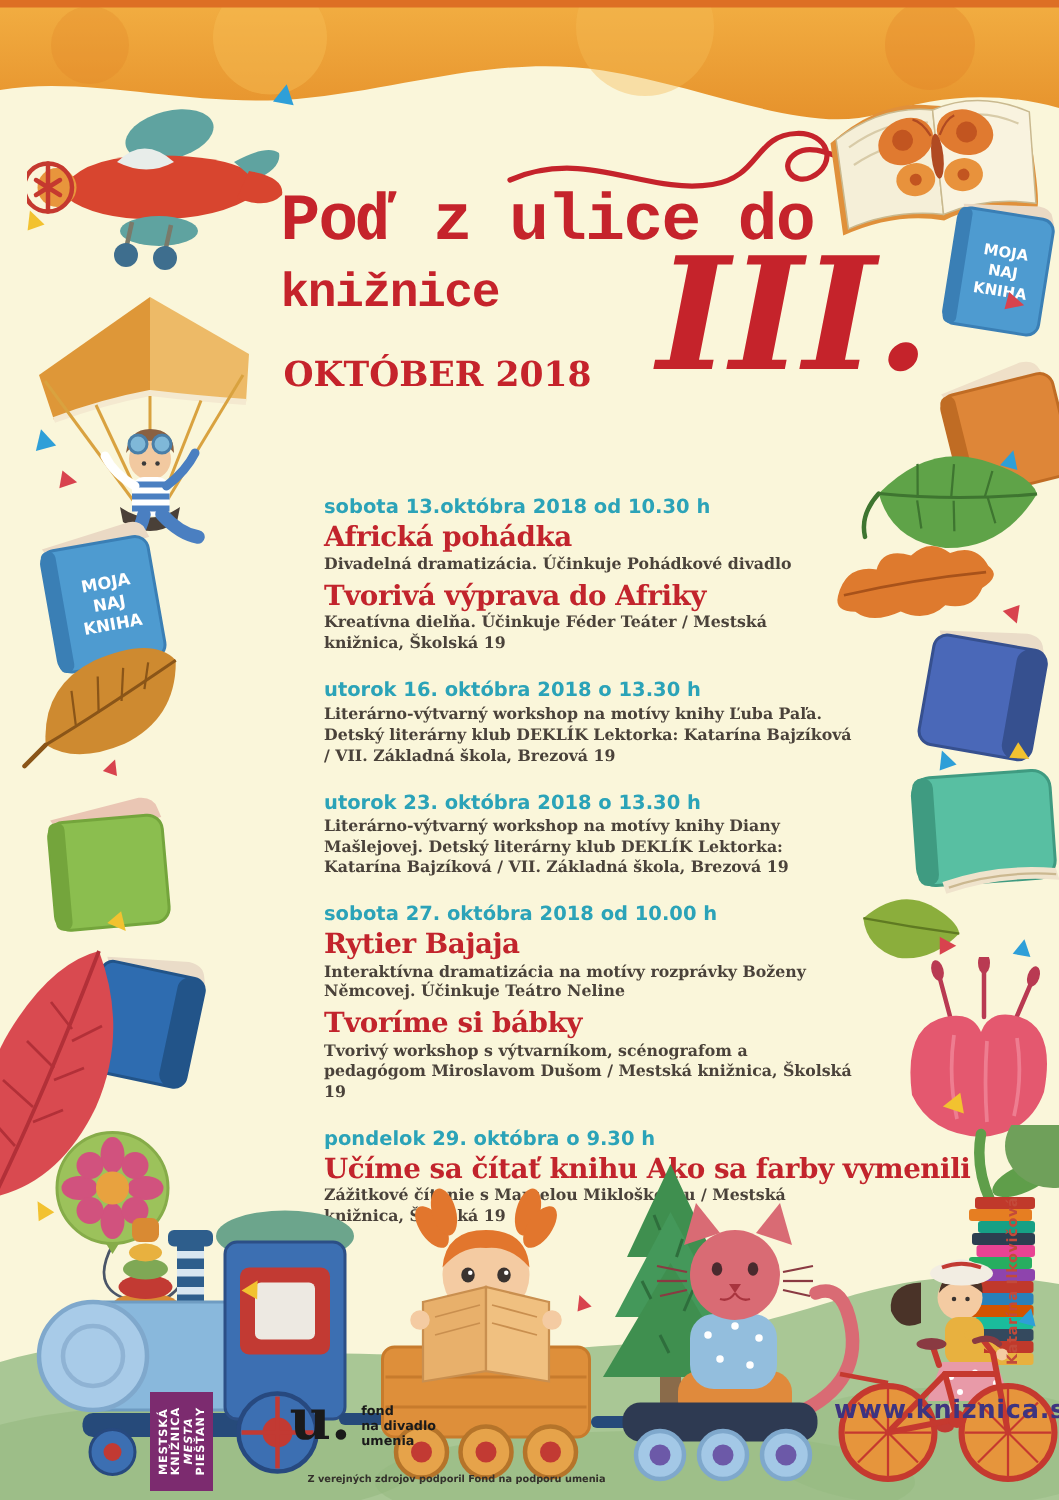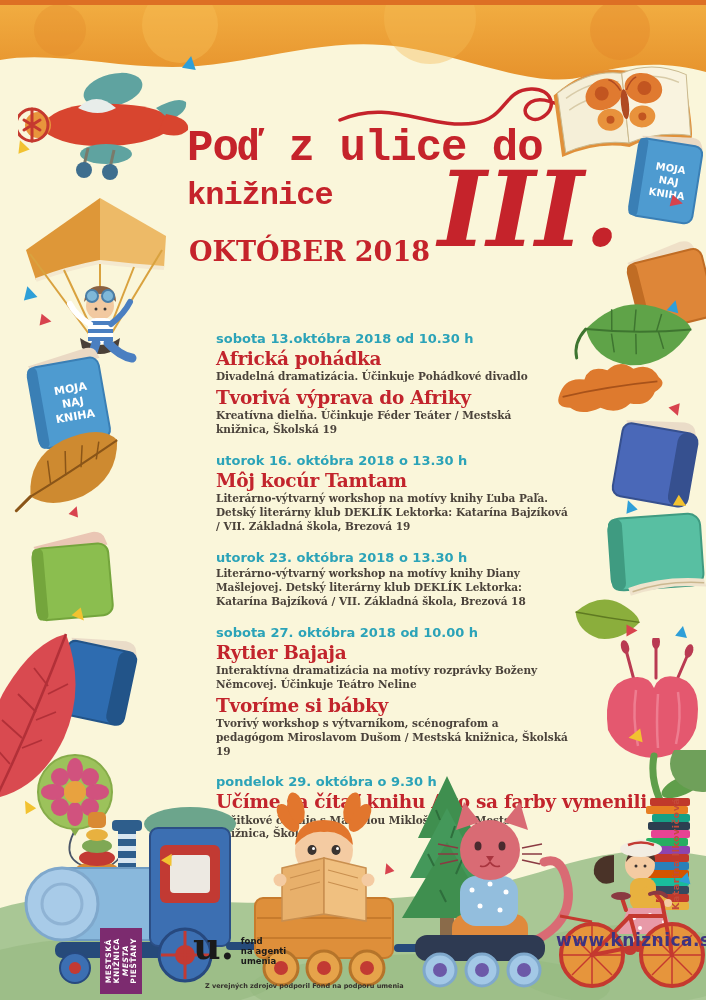--- a/index.html
+++ b/index.html
@@ -6,21 +6,21 @@
   .poster{position:relative;width:706px;height:1000px;background:#FAF6DA;overflow:hidden;
           font-family:"DejaVu Serif",serif;}
   svg{display:block;}
   .abs{position:absolute;}
 
   
   .title-line{position:absolute;left:187px;color:#C5232B;font-weight:bold;
               font-family:Liberation Mono, monospace;letter-spacing:-1px;line-height:1;text-align:center;}
   .t1{top:126px;font-size:44px;}
   .t2{top:180px;font-size:32px;}
-  .subtitle{position:absolute;left:189px;top:236px;font-size:27px;font-weight:bold;
+  .subtitle{position:absolute;left:189px;top:236px;font-size:23px;font-weight:bold;
             color:#C5232B;letter-spacing:0px;font-family:"DejaVu Serif",serif;}
   .numeral{position:absolute;left:438px;top:158px;font-size:104px;font-weight:bold;
            font-style:italic;color:#C5232B;line-height:1;font-family:"DejaVu Serif",serif;}
 
   
   .events{position:absolute;left:216px;top:291px;width:362px;display:flex;
           flex-direction:column;gap:13px;margin-top:40px;}
   .event .date{font-family:"DejaVu Sans",sans-serif;font-weight:bold;font-size:13px;
                color:#2BA3B8;margin-bottom:2px;}
   .event .etitle{font-size:18.5px;font-weight:bold;color:#C2242C;line-height:1.15;
@@ -253,26 +253,25 @@
   <div class="events">
     <div class="event">
       <div class="date">sobota 13.októbra 2018 od 10.30 h</div>
       <div class="etitle">Africká pohádka</div>
       <div class="edesc">Divadelná dramatizácia. Účinkuje Pohádkové divadlo</div>
       <div class="etitle">Tvorivá výprava do Afriky</div>
       <div class="edesc">Kreatívna dielňa. Účinkuje Féder Teáter / Mestská knižnica, Školská 19</div>
     </div>
     <div class="event">
       <div class="date">utorok 16. októbra 2018 o 13.30 h</div>
-      <div class="etitle">Môj kocúr Tamtam</div>
       <div class="edesc">Literárno-výtvarný workshop na motívy knihy Ľuba Paľa. Detský literárny klub DEKLÍK Lektorka: Katarína Bajzíková / VII. Základná škola, Brezová 19</div>
     </div>
     <div class="event">
       <div class="date">utorok 23. októbra 2018 o 13.30 h</div>
-      <div class="edesc">Literárno-výtvarný workshop na motívy knihy Diany Mašlejovej. Detský literárny klub DEKLÍK Lektorka: Katarína Bajzíková / VII. Základná škola, Brezová 18</div>
+      <div class="edesc">Literárno-výtvarný workshop na motívy knihy Diany Mašlejovej. Detský literárny klub DEKLÍK Lektorka: Katarína Bajzíková / VII. Základná škola, Brezová 19</div>
     </div>
     <div class="event">
       <div class="date">sobota 27. októbra 2018 od 10.00 h</div>
       <div class="etitle">Rytier Bajaja</div>
       <div class="edesc">Interaktívna dramatizácia na motívy rozprávky Boženy Němcovej. Účinkuje Teátro Neline</div>
       <div class="etitle">Tvoríme si bábky</div>
       <div class="edesc">Tvorivý workshop s výtvarníkom, scénografom a pedagógom Miroslavom Dušom / Mestská knižnica, Školská 19</div>
     </div>
     <div class="event">
       <div class="date">pondelok 29. októbra o 9.30 h</div>
@@ -479,21 +478,21 @@
     <span>MESTSKÁ</span>
     <span>KNIŽNICA</span>
     <span class="it">MESTA</span>
     <span>PIEŠŤANY</span>
   </div>
 
   <div class="fundlogo" style="z-index:5;">
     <span class="u">u.</span>
     <span class="lines">
       <div>fond</div>
-      <div>na agenti</div>
+      <div>na divadlo</div>
       <div>umenia</div>
     </span>
   </div>
   <div class="fundnote" style="z-index:5;">Z verejných zdrojov podporil Fond na podporu umenia</div>
 
   <div class="website" style="z-index:5;">www.kniznica.sk</div>
 
   <div class="credit" style="z-index:5;">Katarína Ilkovičová</div>
 
 </div>

